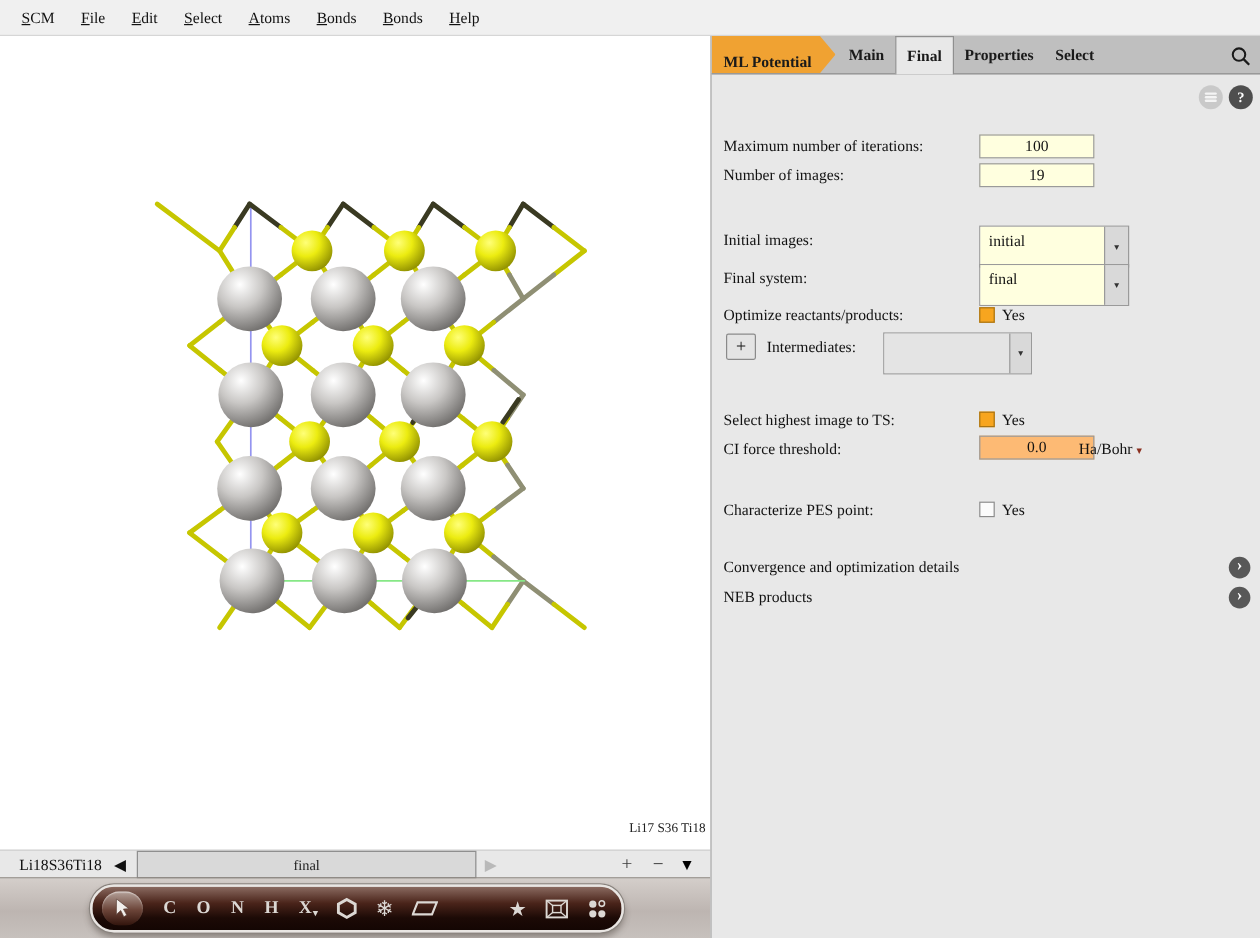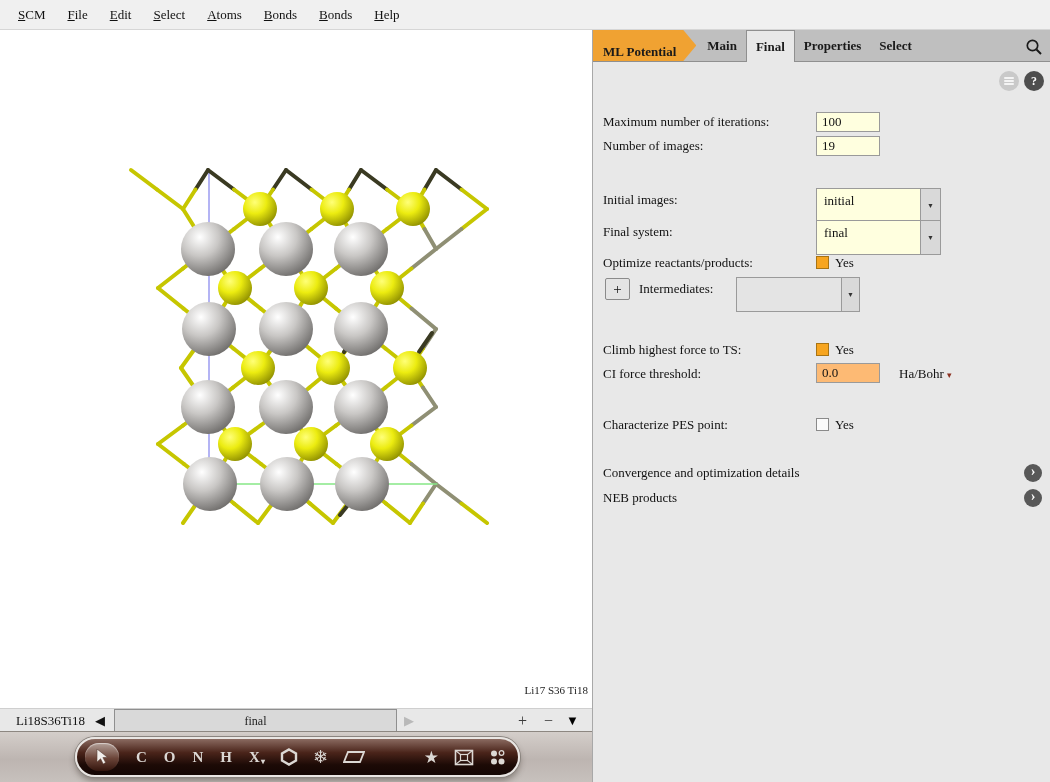--- a/index.html
+++ b/index.html
@@ -72,22 +72,22 @@
   .plabel { position:absolute; left:10px; white-space:nowrap; }
   #panel-title { position:absolute; top:12px; left:0; width:458px; text-align:center;
                  font-weight:bold; font-size:13px; }
   .circle-btn { position:absolute; border-radius:50%; display:flex; align-items:center; justify-content:center; }
   #menu-circle { right:32px; top:9px; width:20px; height:20px; background:#C9C9C9; }
   #menu-circle .bars { width:10px; }
   #menu-circle .bars div { height:1.6px; background:#F4F4F4; margin:1.7px 0; border-radius:1px; }
   #help-circle { right:7px; top:9px; width:20px; height:20px; background:#4E4E4E;
                  color:#fff; font-weight:bold; font-size:12px; }
 
-  .num-input { position:absolute; left:223px; width:64px; height:20px; background:#FFFFDF;
-               border:1px solid #9A9A9A; text-align:left; padding:0 5px; line-height:18px; }
+  .num-input { position:absolute; left:223px; width:96px; height:20px; background:#FFFFDF;
+               border:1px solid #9A9A9A; text-align:center; padding:0 5px; line-height:18px; }
   .combo { position:absolute; left:223px; height:35px; border:1px solid #9A9A9A; display:flex; }
   .combo .cval { width:103px; background:#FFFFDF; padding:4px 7px; line-height:15px; }
   .combo .cbtn { width:20px; background:#D9D9D9; border-left:1px solid #9A9A9A;
                  display:flex; align-items:center; justify-content:center; font-size:7px; color:#333; }
   .cb { position:absolute; left:223px; width:13px; height:13px; }
   .cb.on  { background:#F7A51F; border:1px solid #A87414; }
   .cb.off { background:#FBFBFB; border:1px solid #8A8A8A; }
   .cb-label { position:absolute; left:242px; }
 
   #plus-box { position:absolute; left:12px; width:25px; height:22px; border:1px solid #8A8A8A;
@@ -418,21 +418,21 @@
       <div class="prow" style="top:0">
         <div id="plus-box" style="top:216px">+</div>
         <span class="plabel" style="top:219px; left:46px">Intermediates:</span>
         <div class="combo" id="inter-combo" style="top:215px">
           <div class="cval"></div>
           <div class="cbtn">▼</div>
         </div>
       </div>
 
       <div class="prow" style="top:0">
-        <span class="plabel" style="top:280px">Climb highest force to TS:</span>
+        <span class="plabel" style="top:280px">Select highest image to TS:</span>
         <span class="cb on" style="top:281px"></span>
         <span class="cb-label" style="top:280px">Yes</span>
         <span class="plabel" style="top:304px">CI force threshold:</span>
         <div class="num-input" id="ci-input" style="top:301px">0.0</div>
         <span id="ci-unit" style="top:304px"><span>Ha/Bohr</span> <span class="udrop">▾</span></span>
       </div>
 
       <div class="prow" style="top:0">
         <span class="plabel" style="top:355px">Characterize PES point:</span>
         <span class="cb off" style="top:356px"></span>

